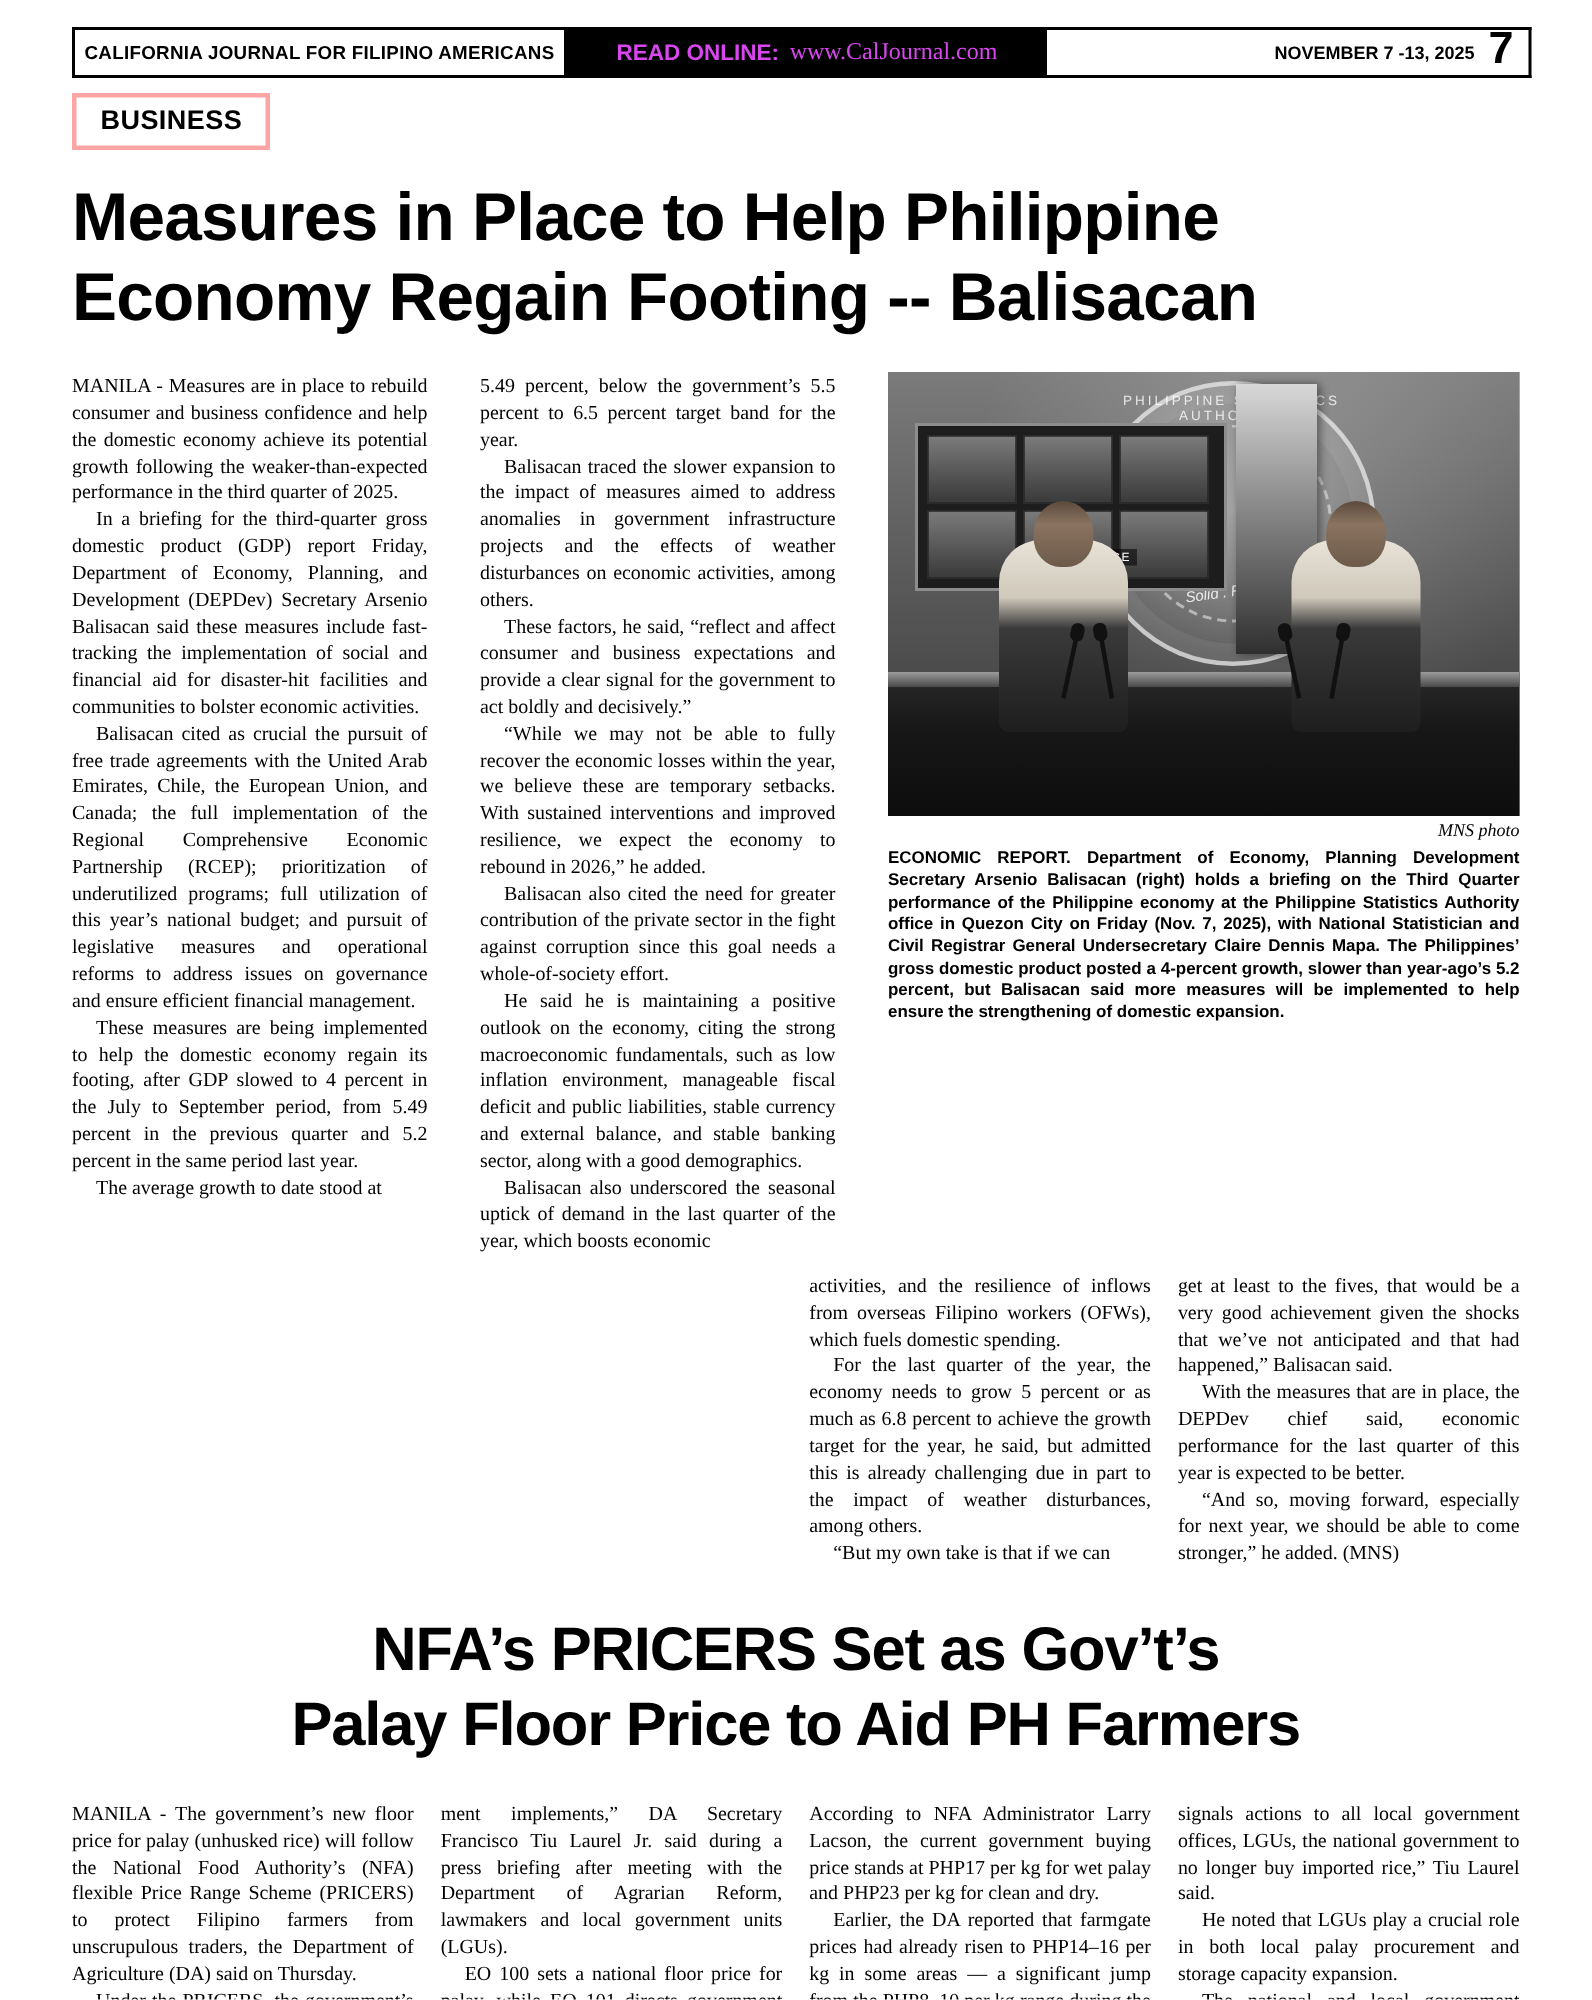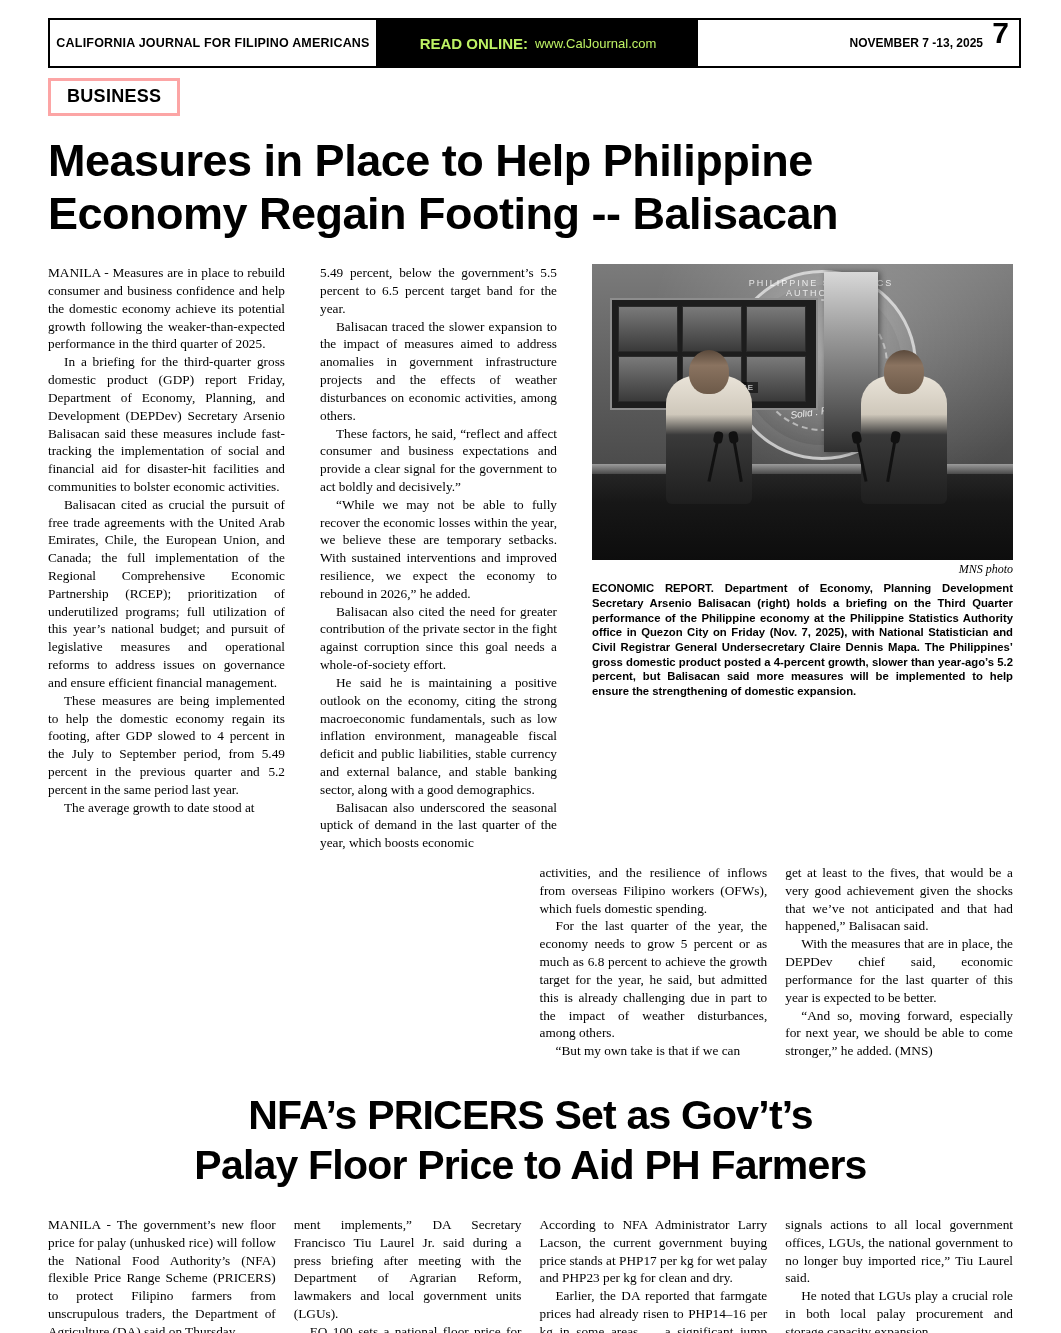--- a/index.html
+++ b/index.html
@@ -16,52 +16,52 @@
     position: relative;
     width: 1061px;
     height: 1333px;
     padding: 0;
   }
 
   
   .masthead {
     position: relative;
     margin: 18px 40px 0 48px;
-    height: 50px;
+    height: 34px;
     display: flex;
     align-items: stretch;
   }
   .mast-left {
     border: 2px solid #000;
     flex: 0 0 330px;
     display: flex;
     align-items: center;
     justify-content: center;
     font-family: "Liberation Sans", sans-serif;
     font-weight: bold;
     font-size: 12.5px;
     letter-spacing: 0.2px;
   }
   .mast-mid {
     flex: 0 0 320px;
     background: #000;
-    color: #bef264;
+    color: #d946ef;
     display: flex;
     align-items: center;
     justify-content: center;
     gap: 7px;
   }
   .mast-mid .ro {
     font-family: "Liberation Sans", sans-serif;
     font-weight: bold;
     font-size: 15px;
   }
   .mast-mid .url {
-    font-family: Liberation Sans, sans-serif;
-    font-size: 13px;
+    font-family: Liberation Serif, serif;
+    font-size: 16px;
   }
   .mast-right {
     border: 2px solid #000;
     border-left: none;
     flex: 1 1 auto;
     display: flex;
     align-items: center;
     justify-content: flex-end;
     padding-right: 12px;
     position: relative;

